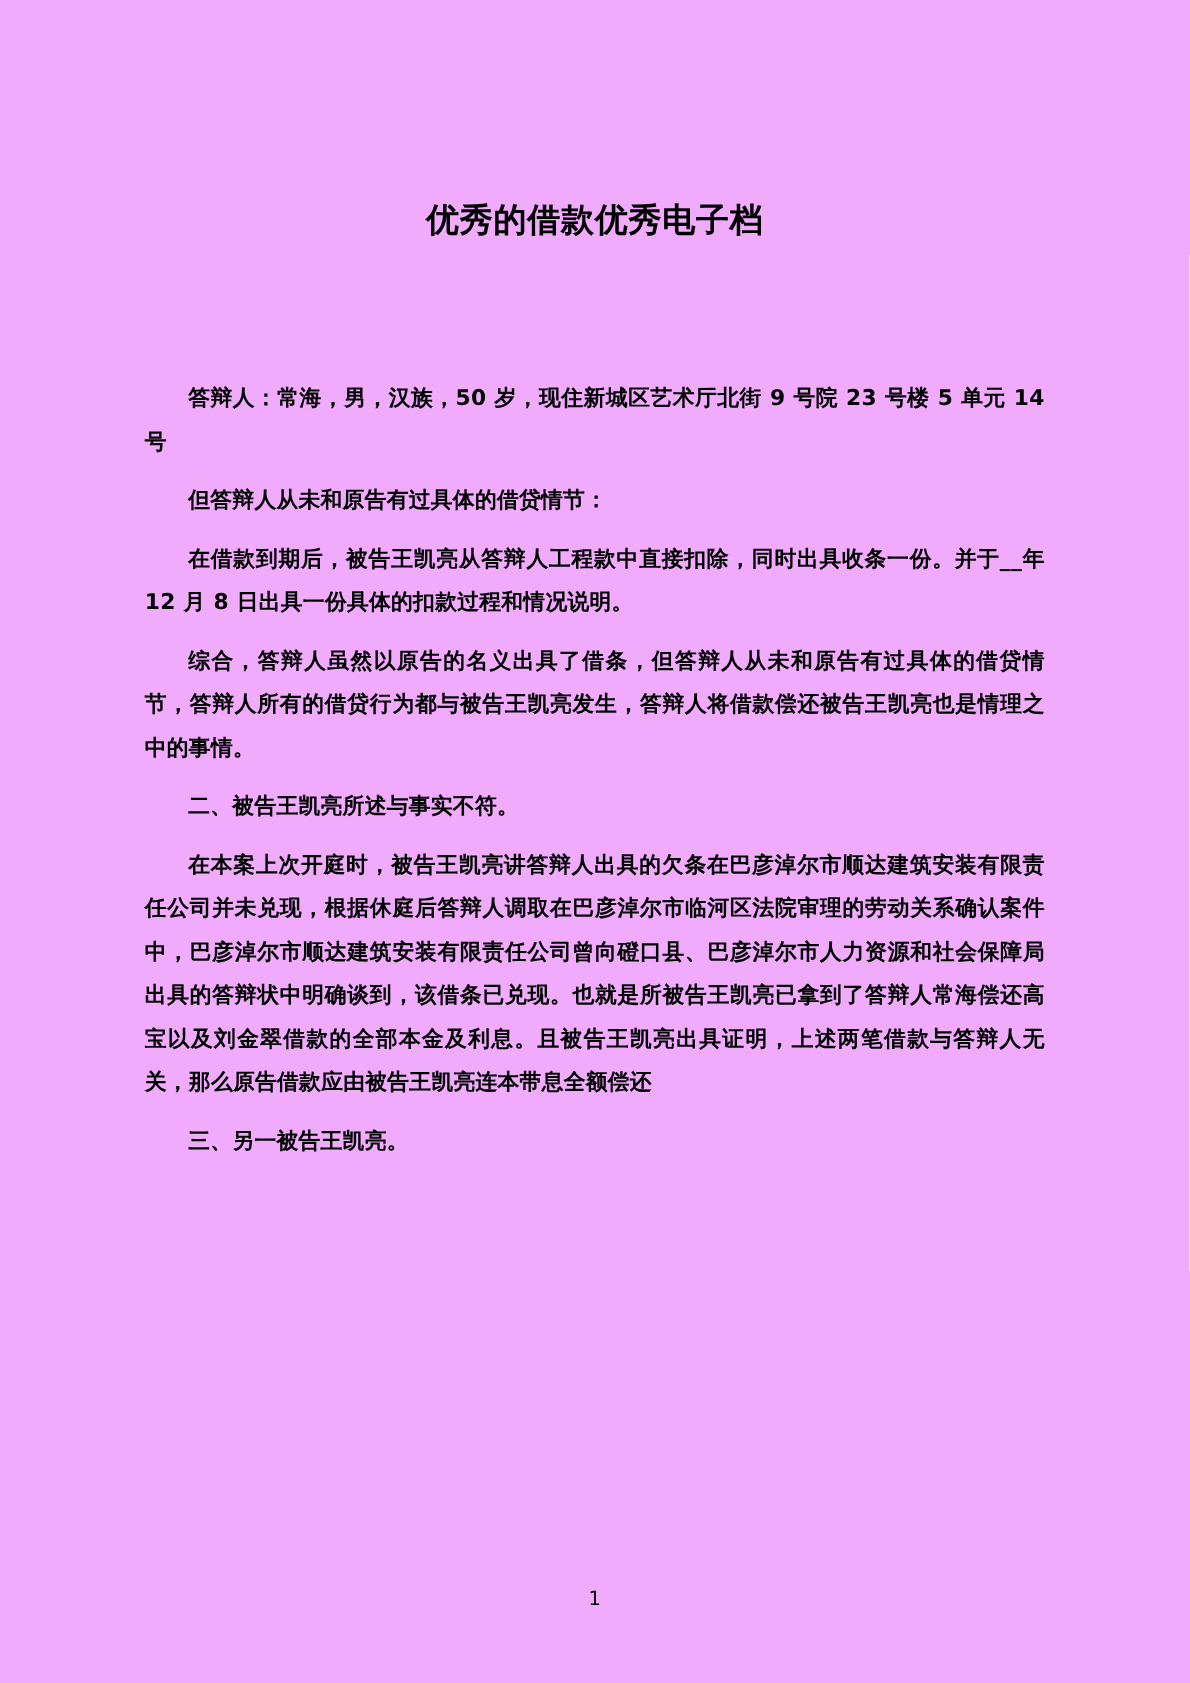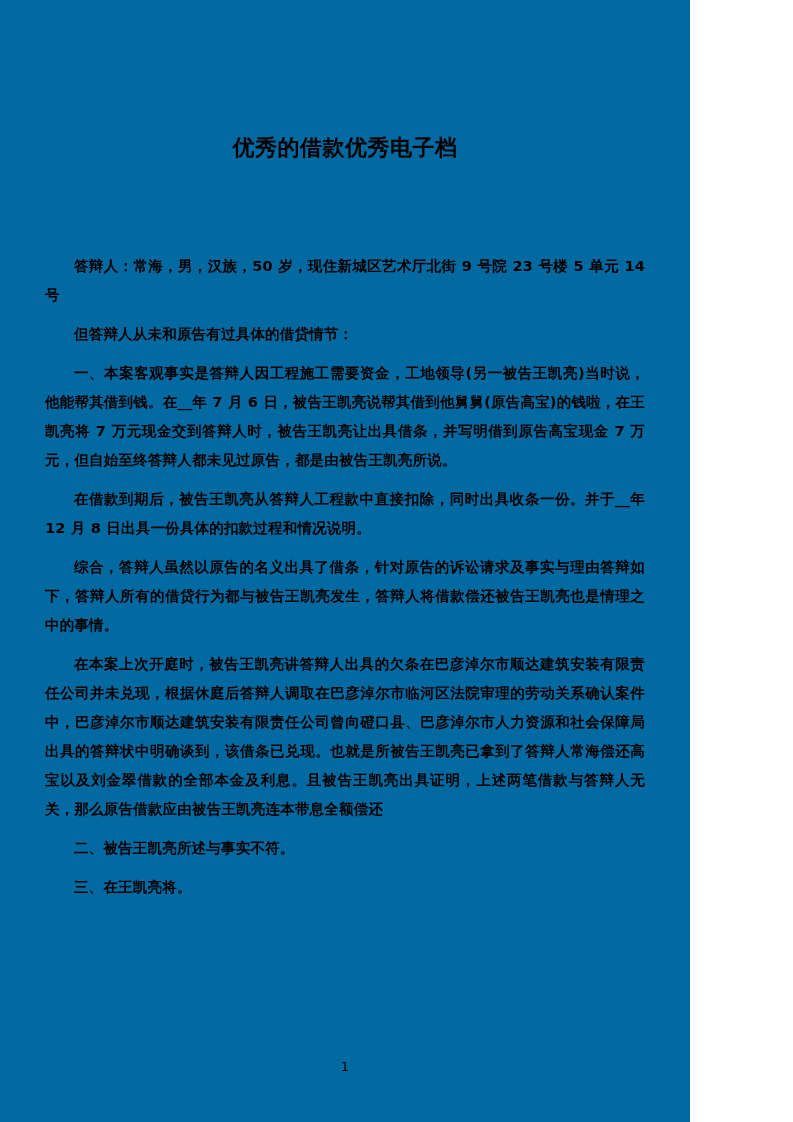--- a/index.html
+++ b/index.html
@@ -9,26 +9,26 @@
   }
   body {
     width: 793px;
     height: 1122px;
     font-family: "DejaVu Sans", "Liberation Sans", sans-serif;
     color: #000000;
     position: relative;
     overflow: hidden;
   }
   .page {
-    width: 690px;
+    width: 793px;
     height: 1122px;
     box-sizing: border-box;
     padding: 0;
     position: relative;
-    background: #0369a1;
+    background: #f0abfc;
   }
   .doc-title {
     text-align: center;
     font-size: 22px;
     font-weight: bold;
     letter-spacing: 0.5px;
     margin: 0;
     padding-top: 133px;
     line-height: 1.4;
   }
@@ -60,22 +60,21 @@
 </head>
 <body>
 
 <div class="page">
 
   <h1 class="doc-title">优秀的借款优秀电子档</h1>
 
   <div class="body-block">
     <p class="para">答辩人：常海，男，汉族，50 岁，现住新城区艺术厅北街 9 号院 23 号楼 5 单元 14 号</p>
     <p class="para">但答辩人从未和原告有过具体的借贷情节：</p>
-    <p class="para">一、本案客观事实是答辩人因工程施工需要资金，工地领导(另一被告王凯亮)当时说，他能帮其借到钱。在__年 7 月 6 日，被告王凯亮说帮其借到他舅舅(原告高宝)的钱啦，在王凯亮将 7 万元现金交到答辩人时，被告王凯亮让出具借条，并写明借到原告高宝现金 7 万元，但自始至终答辩人都未见过原告，都是由被告王凯亮所说。</p>
     <p class="para">在借款到期后，被告王凯亮从答辩人工程款中直接扣除，同时出具收条一份。并于__年 12 月 8 日出具一份具体的扣款过程和情况说明。</p>
-    <p class="para">综合，答辩人虽然以原告的名义出具了借条，针对原告的诉讼请求及事实与理由答辩如下，答辩人所有的借贷行为都与被告王凯亮发生，答辩人将借款偿还被告王凯亮也是情理之中的事情。</p>
+    <p class="para">综合，答辩人虽然以原告的名义出具了借条，但答辩人从未和原告有过具体的借贷情节，答辩人所有的借贷行为都与被告王凯亮发生，答辩人将借款偿还被告王凯亮也是情理之中的事情。</p>
+    <p class="para">二、被告王凯亮所述与事实不符。</p>
     <p class="para">在本案上次开庭时，被告王凯亮讲答辩人出具的欠条在巴彦淖尔市顺达建筑安装有限责任公司并未兑现，根据休庭后答辩人调取在巴彦淖尔市临河区法院审理的劳动关系确认案件中，巴彦淖尔市顺达建筑安装有限责任公司曾向磴口县、巴彦淖尔市人力资源和社会保障局出具的答辩状中明确谈到，该借条已兑现。也就是所被告王凯亮已拿到了答辩人常海偿还高宝以及刘金翠借款的全部本金及利息。且被告王凯亮出具证明，上述两笔借款与答辩人无关，那么原告借款应由被告王凯亮连本带息全额偿还</p>
-    <p class="para">二、被告王凯亮所述与事实不符。</p>
-    <p class="para">三、在王凯亮将。</p>
+    <p class="para">三、另一被告王凯亮。</p>
   </div>
 
   <div class="page-number">1</div>
 </div>
 
 </body></html>

